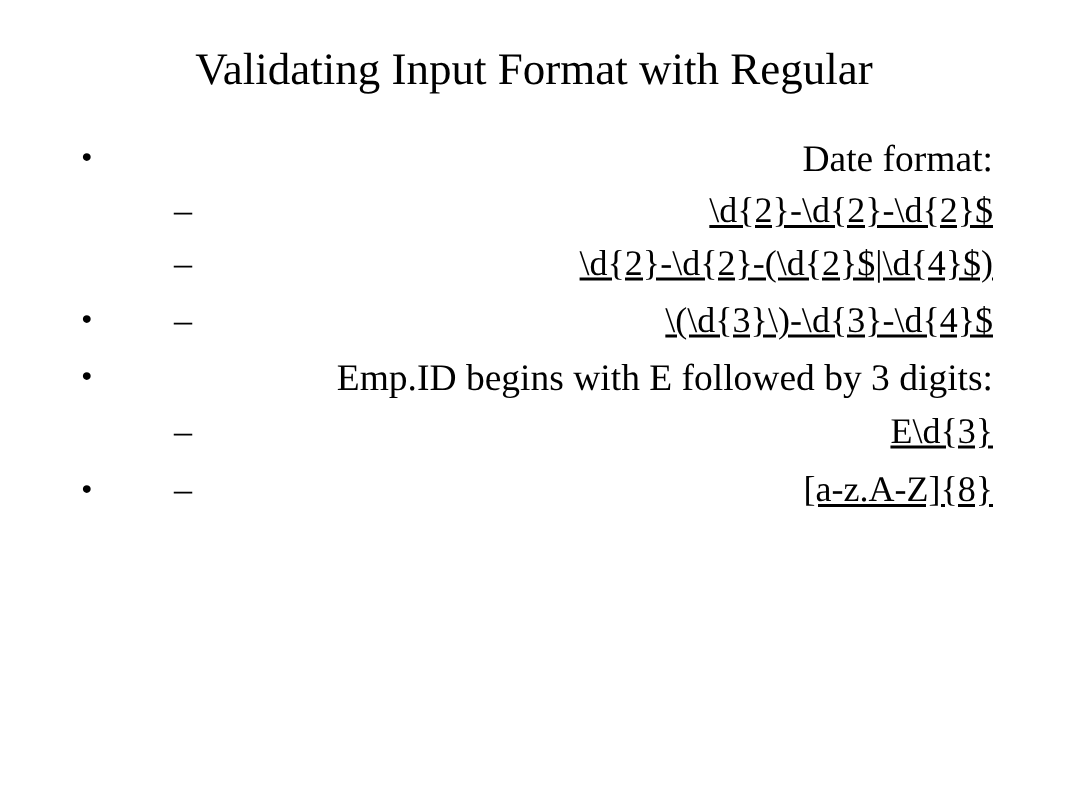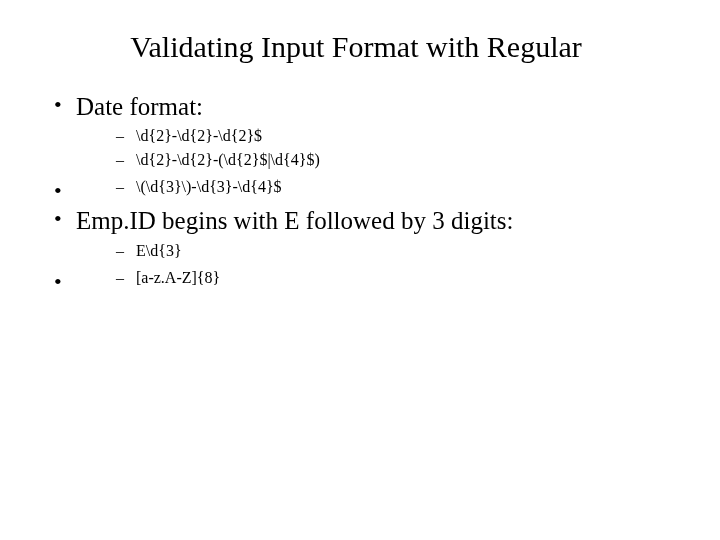--- a/index.html
+++ b/index.html
@@ -21,20 +21,21 @@
     text-align: center;
     font-size: 30px;
     line-height: 1.25;
     margin: 0 0 24px 0;
     font-weight: normal;
   }
   ul.bullets {
     list-style: none;
     padding: 0;
     margin: 0;
+    text-align: right;
   }
   ul.bullets > li {
     font-size: 25px;
     line-height: 1.35;
     margin: 6px 0 2px 0;
     padding-left: 26px;
     position: relative;
   }
   ul.bullets > li::before {
     content: "•";
@@ -42,25 +43,26 @@
     left: 4px;
     top: 0;
     font-size: 22px;
   }
   ul.sub {
     list-style: none;
     padding: 0;
     margin: 2px 0 6px 0;
   }
   ul.sub > li {
-    font-size: 16px;
+    font-size: 24px;
     line-height: 1.35;
     margin: 2px 0;
     padding-left: 60px;
     position: relative;
+    text-decoration: underline;
   }
   ul.sub > li::before {
     content: "–";
     position: absolute;
     left: 40px;
     top: 0;
   }
 </style>
 </head>
 <body>

